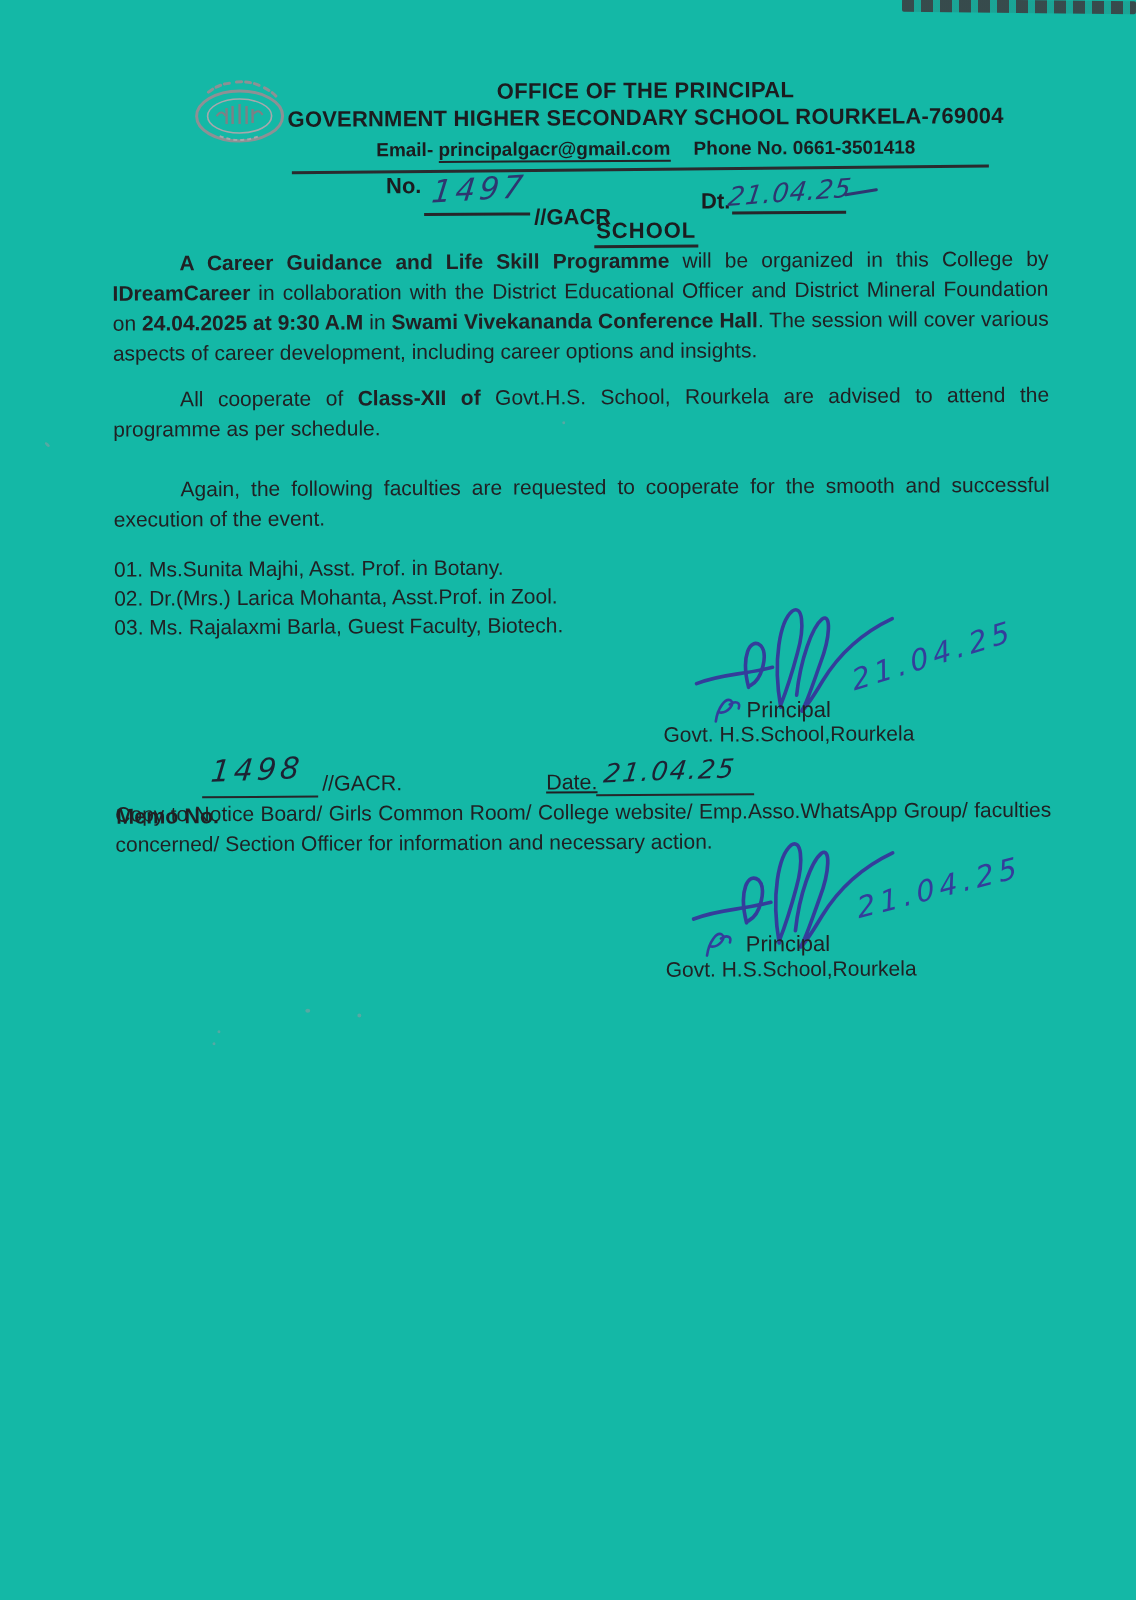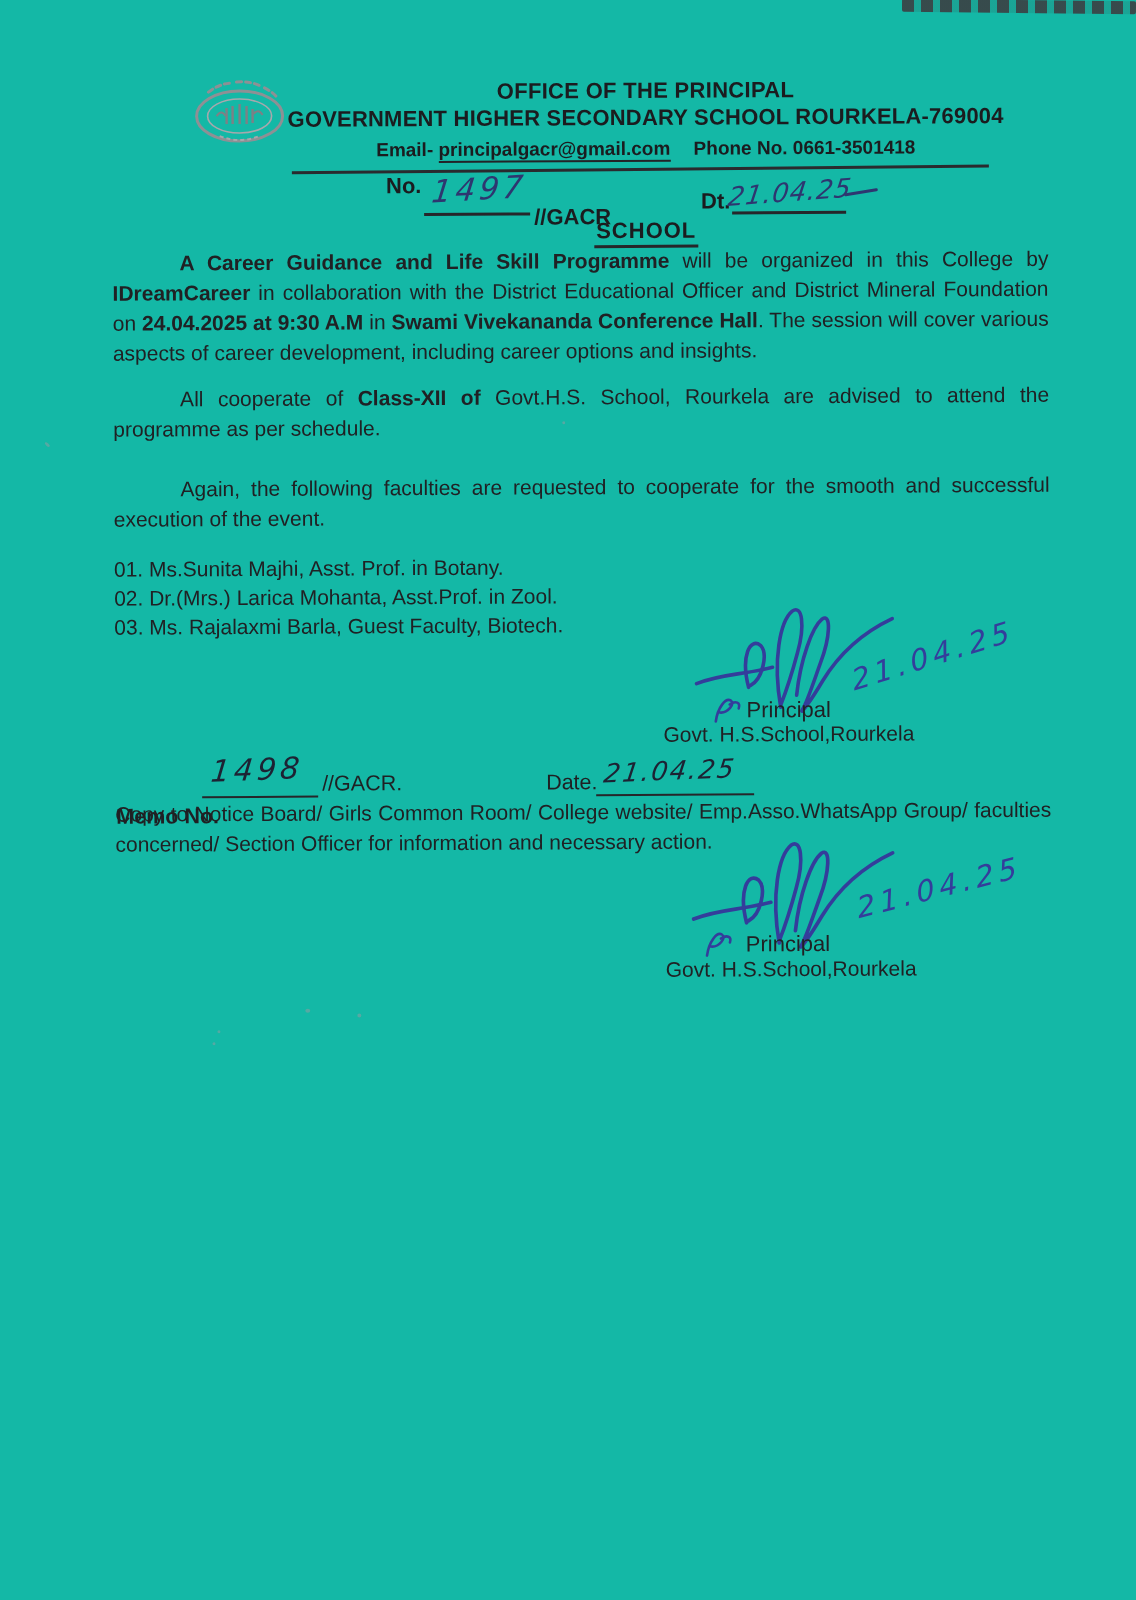--- a/index.html
+++ b/index.html
@@ -57,21 +57,21 @@
   .for-mark2{left:696px;top:926px;}
   .principal1{left:650px;top:698px;width:270px;font-size:22px;}
   .govt1{left:640px;top:723px;width:290px;font-size:21px;}
   .principal2{left:648px;top:932px;width:270px;font-size:22px;}
   .govt2{left:636px;top:958px;width:300px;font-size:21px;}
   
   .memo{font-size:21.5px;color:#1f2023;}
   .memo-label{left:112px;top:802px;font-weight:bold;}
   .memo-blank{left:198px;top:766px;width:116px;height:28px;border-bottom:2.5px solid #26262a;}
   .memo-suffix{left:318px;top:770px;}
-  .date-label{left:542px;top:770px;}
+  .date-label{left:542px;top:770px;text-decoration:underline;}
   .date-blank{left:592px;top:766px;width:158px;height:28px;border-bottom:2.5px solid #26262a;}
   .copy-para{top:797px;}
   
   .edge-artifact{left:902px;top:0;width:234px;height:13px;
     background:repeating-linear-gradient(90deg,#3c3c40 0 12px,rgba(60,60,64,.18) 12px 19px);
     transform:rotate(0.6deg);border-radius:2px;opacity:.88;}
   .speck{position:absolute;background:#9a9aa0;border-radius:50%;opacity:.5;}
 </style>
 </head>
 <body>

